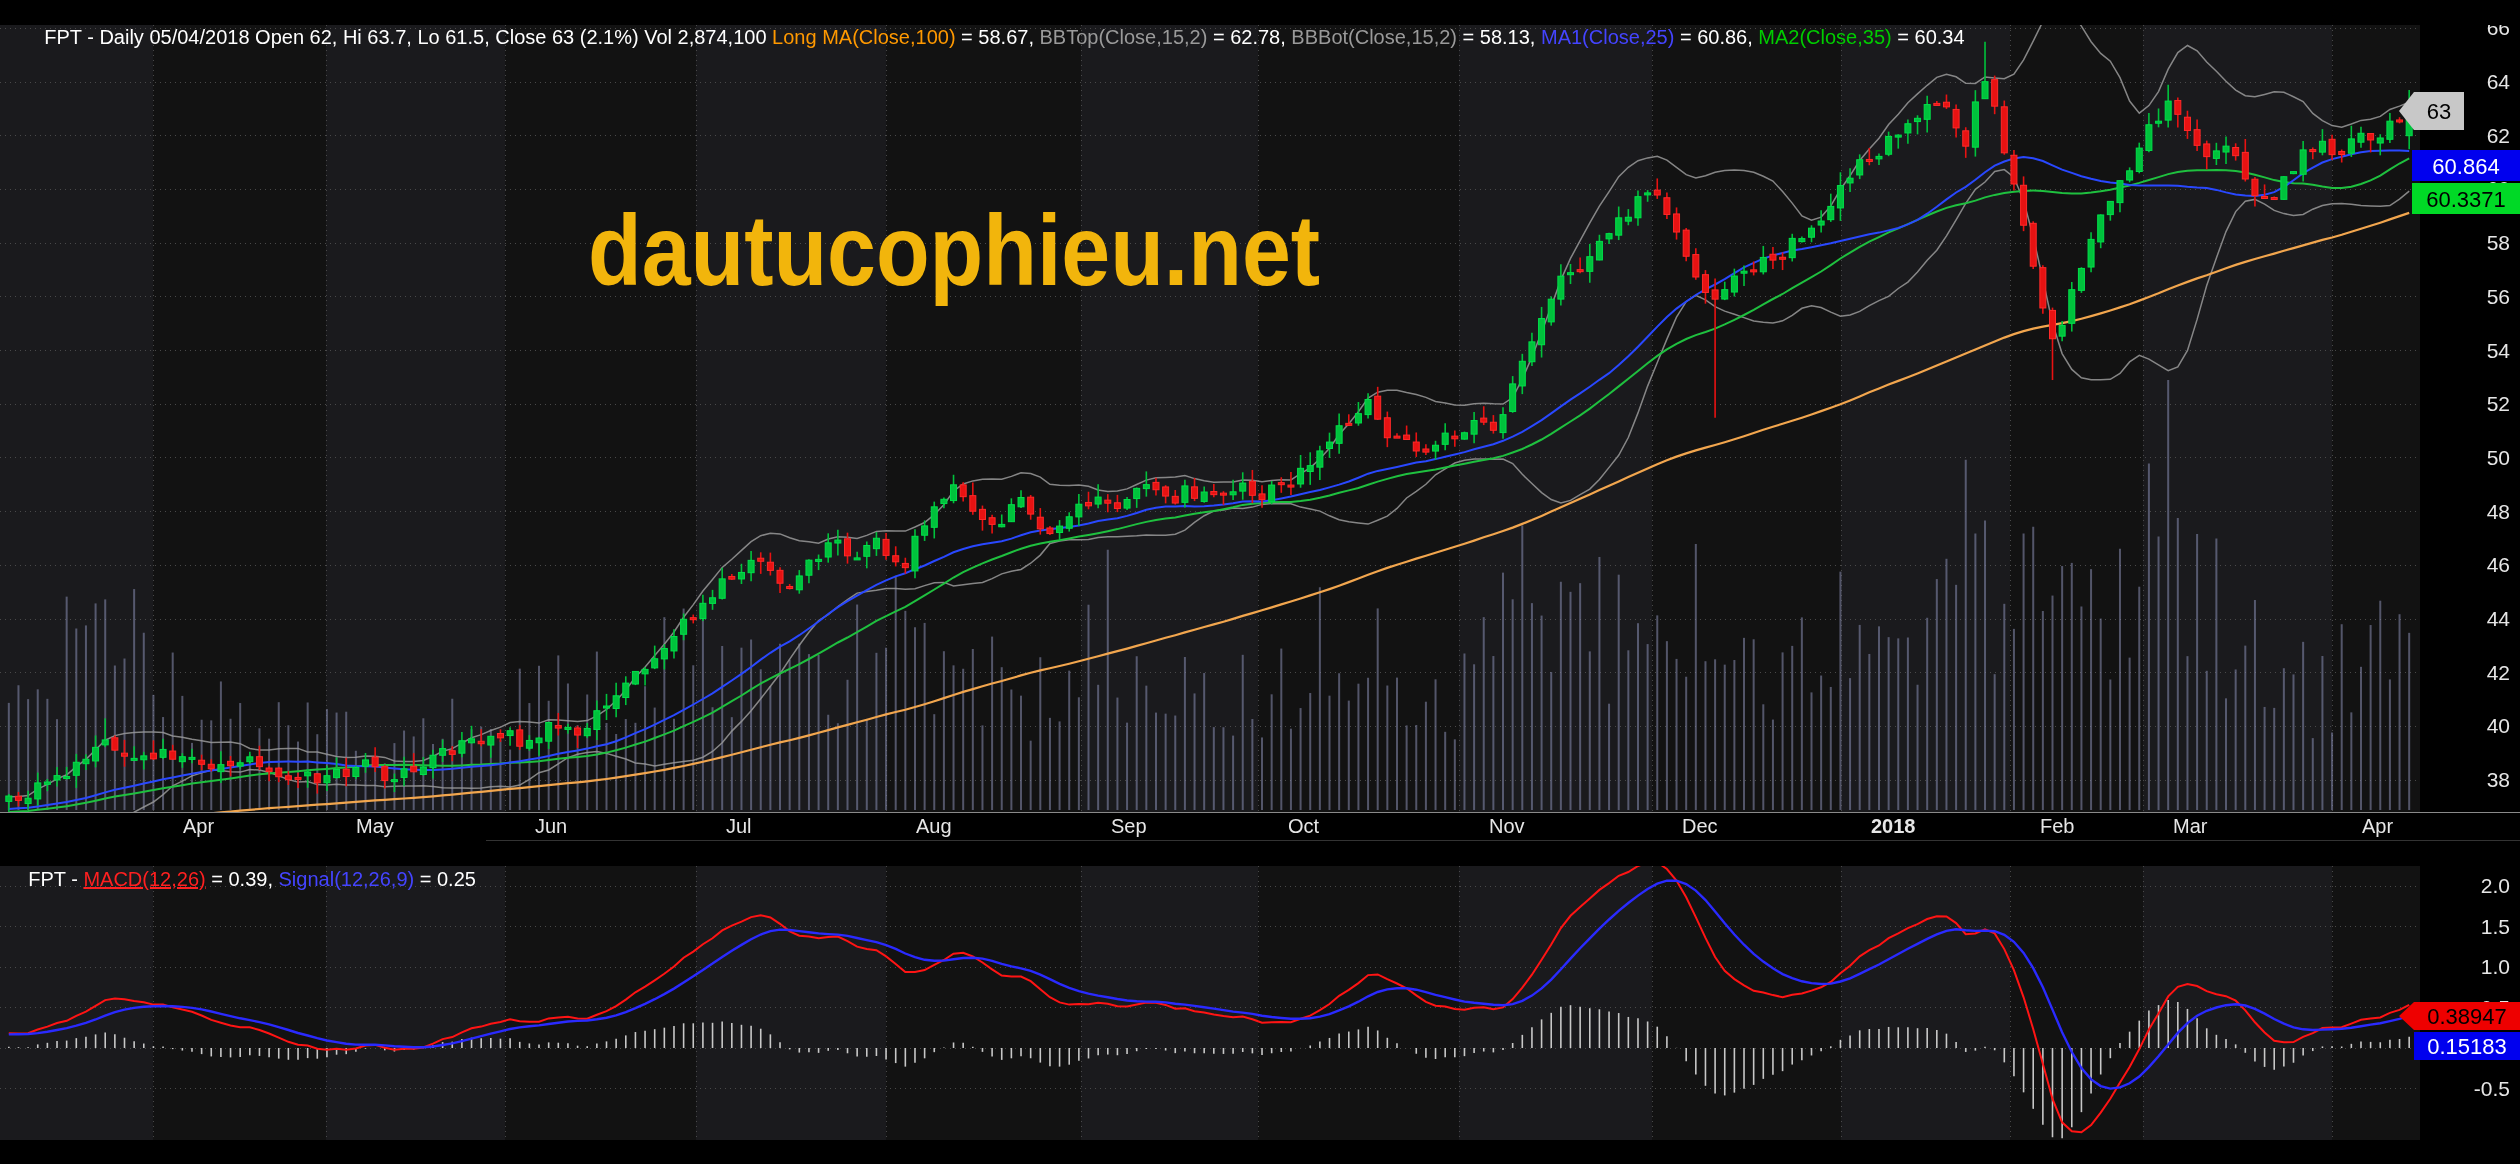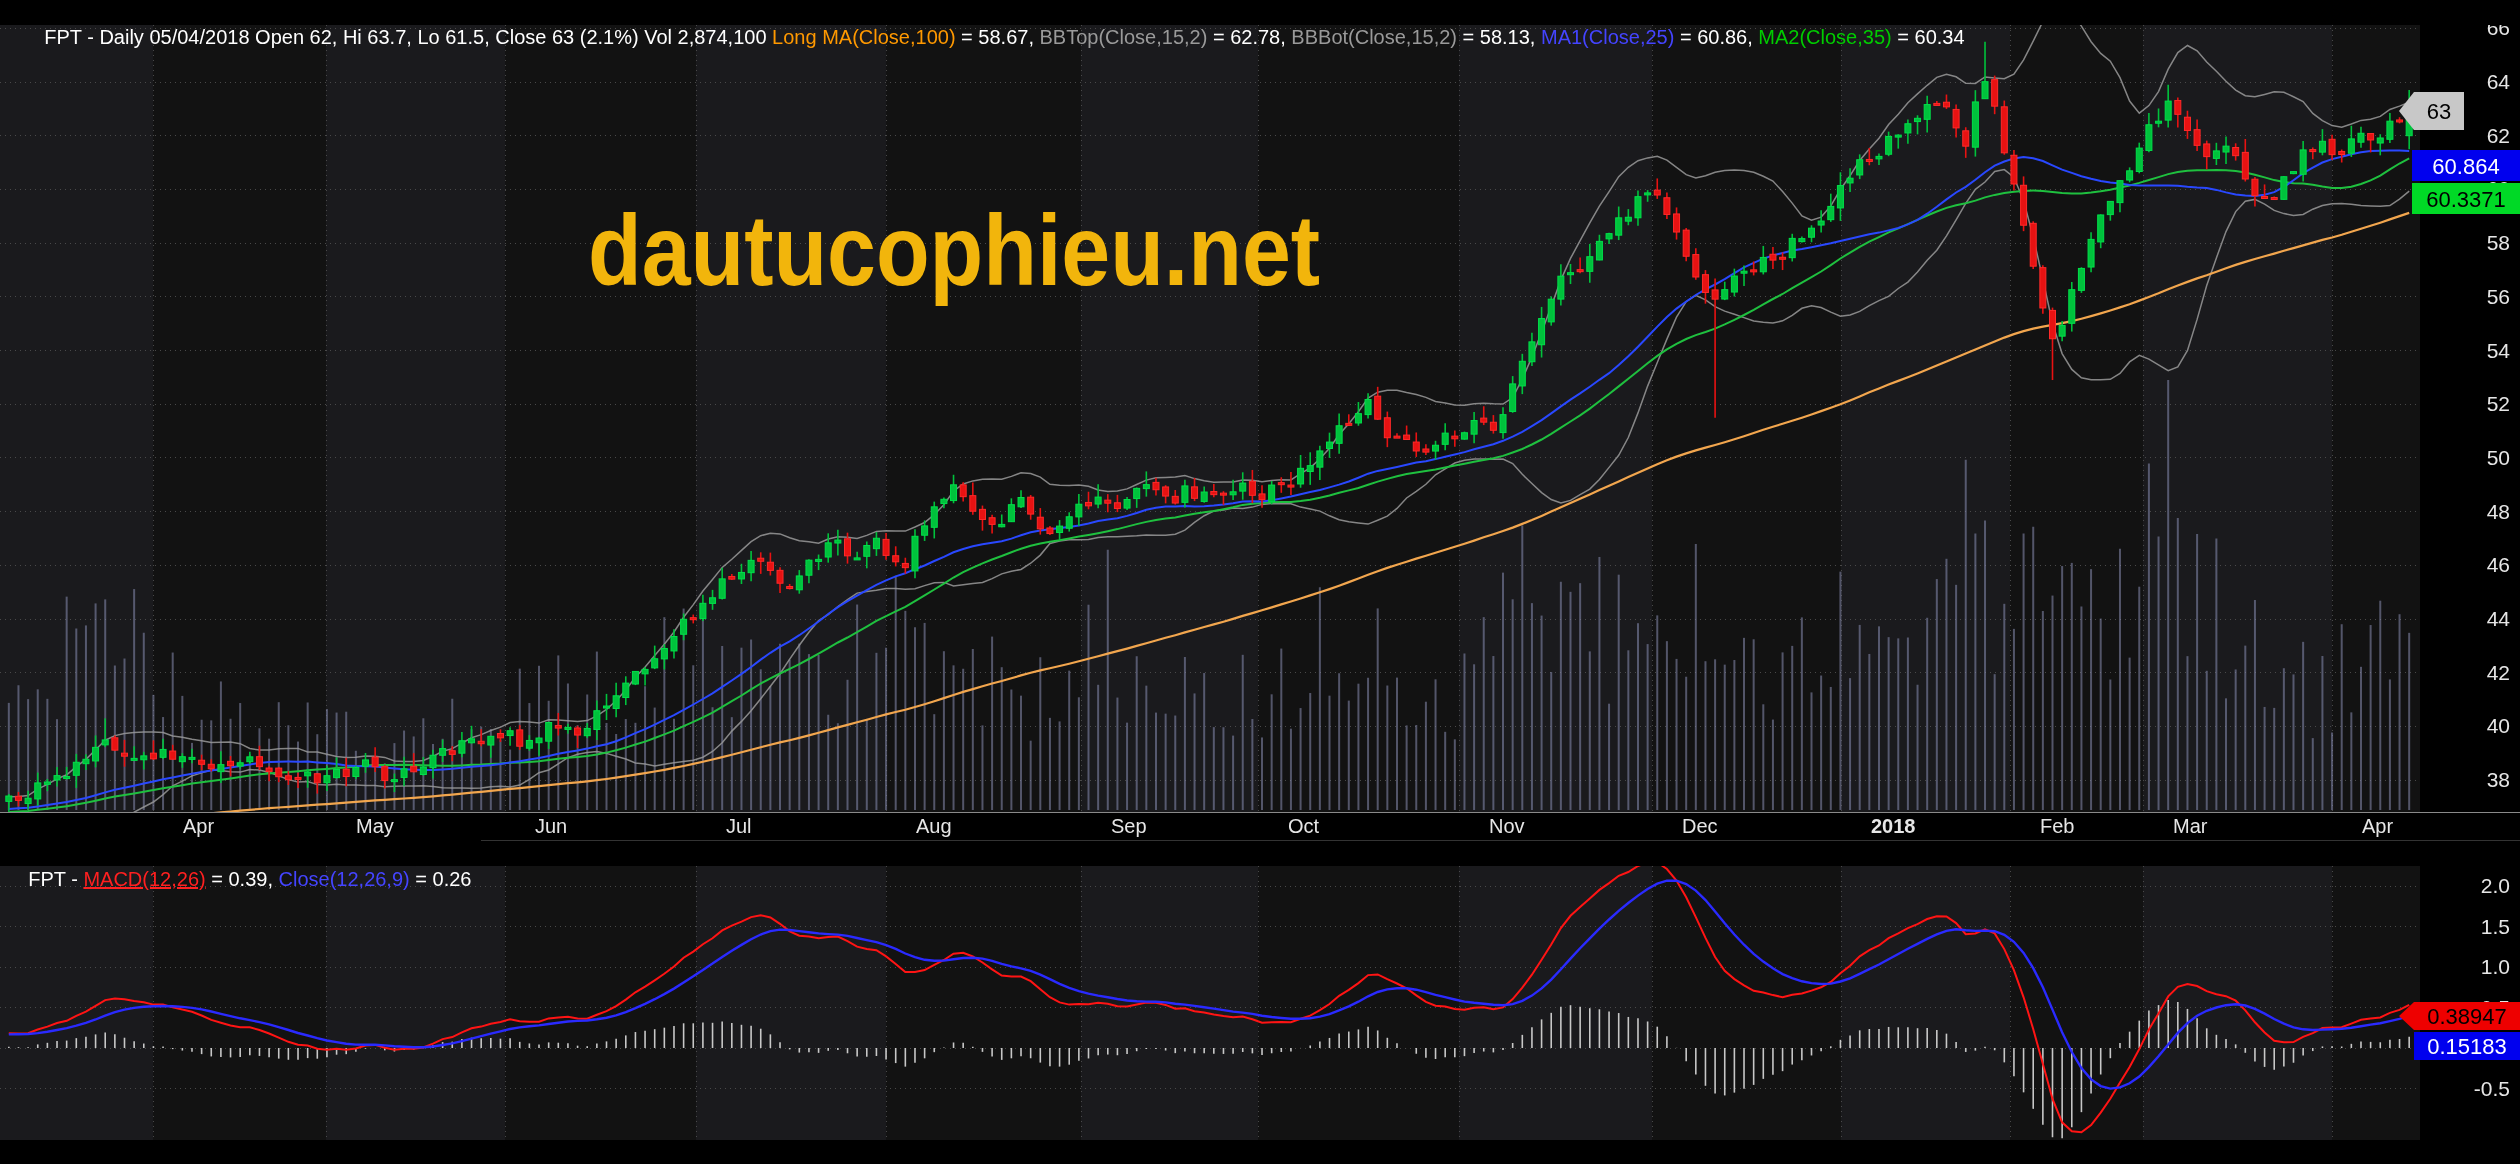--- a/index.html
+++ b/index.html
@@ -1171,16 +1171,16 @@
         <rect x="2414" y="1032" width="106" height="28" fill="#0000ee"></rect>
         <text x="2467" y="1054" font-size="22" fill="#fff" text-anchor="middle">0.15183</text>
       </g>
     </svg>
 
   <div class="hdr">
     <span class="w">FPT - Daily 05/04/2018 Open 62, Hi 63.7, Lo 61.5, Close 63 (2.1%) Vol 2,874,100 </span><span class="orange">Long MA(Close,100)</span><span class="w"> = 58.67, </span><span class="gray">BBTop(Close,15,2)</span><span class="w"> = 62.78, </span><span class="gray">BBBot(Close,15,2)</span><span class="w"> = 58.13, </span><span class="blue">MA1(Close,25)</span><span class="w"> = 60.86, </span><span class="green">MA2(Close,35)</span><span class="w"> = 60.34</span>
   </div>
 
   <div class="mhdr">
-    <span class="w">FPT - </span><span class="red">MACD(12,26)</span><span class="w"> = 0.39, </span><span class="blue">Close(12,26,9)</span><span class="w"> = 0.26</span>
+    <span class="w">FPT - </span><span class="red">MACD(12,26)</span><span class="w"> = 0.39, </span><span class="blue">Signal(12,26,9)</span><span class="w"> = 0.25</span>
   </div>
 
 </div>
 
 </body></html>

